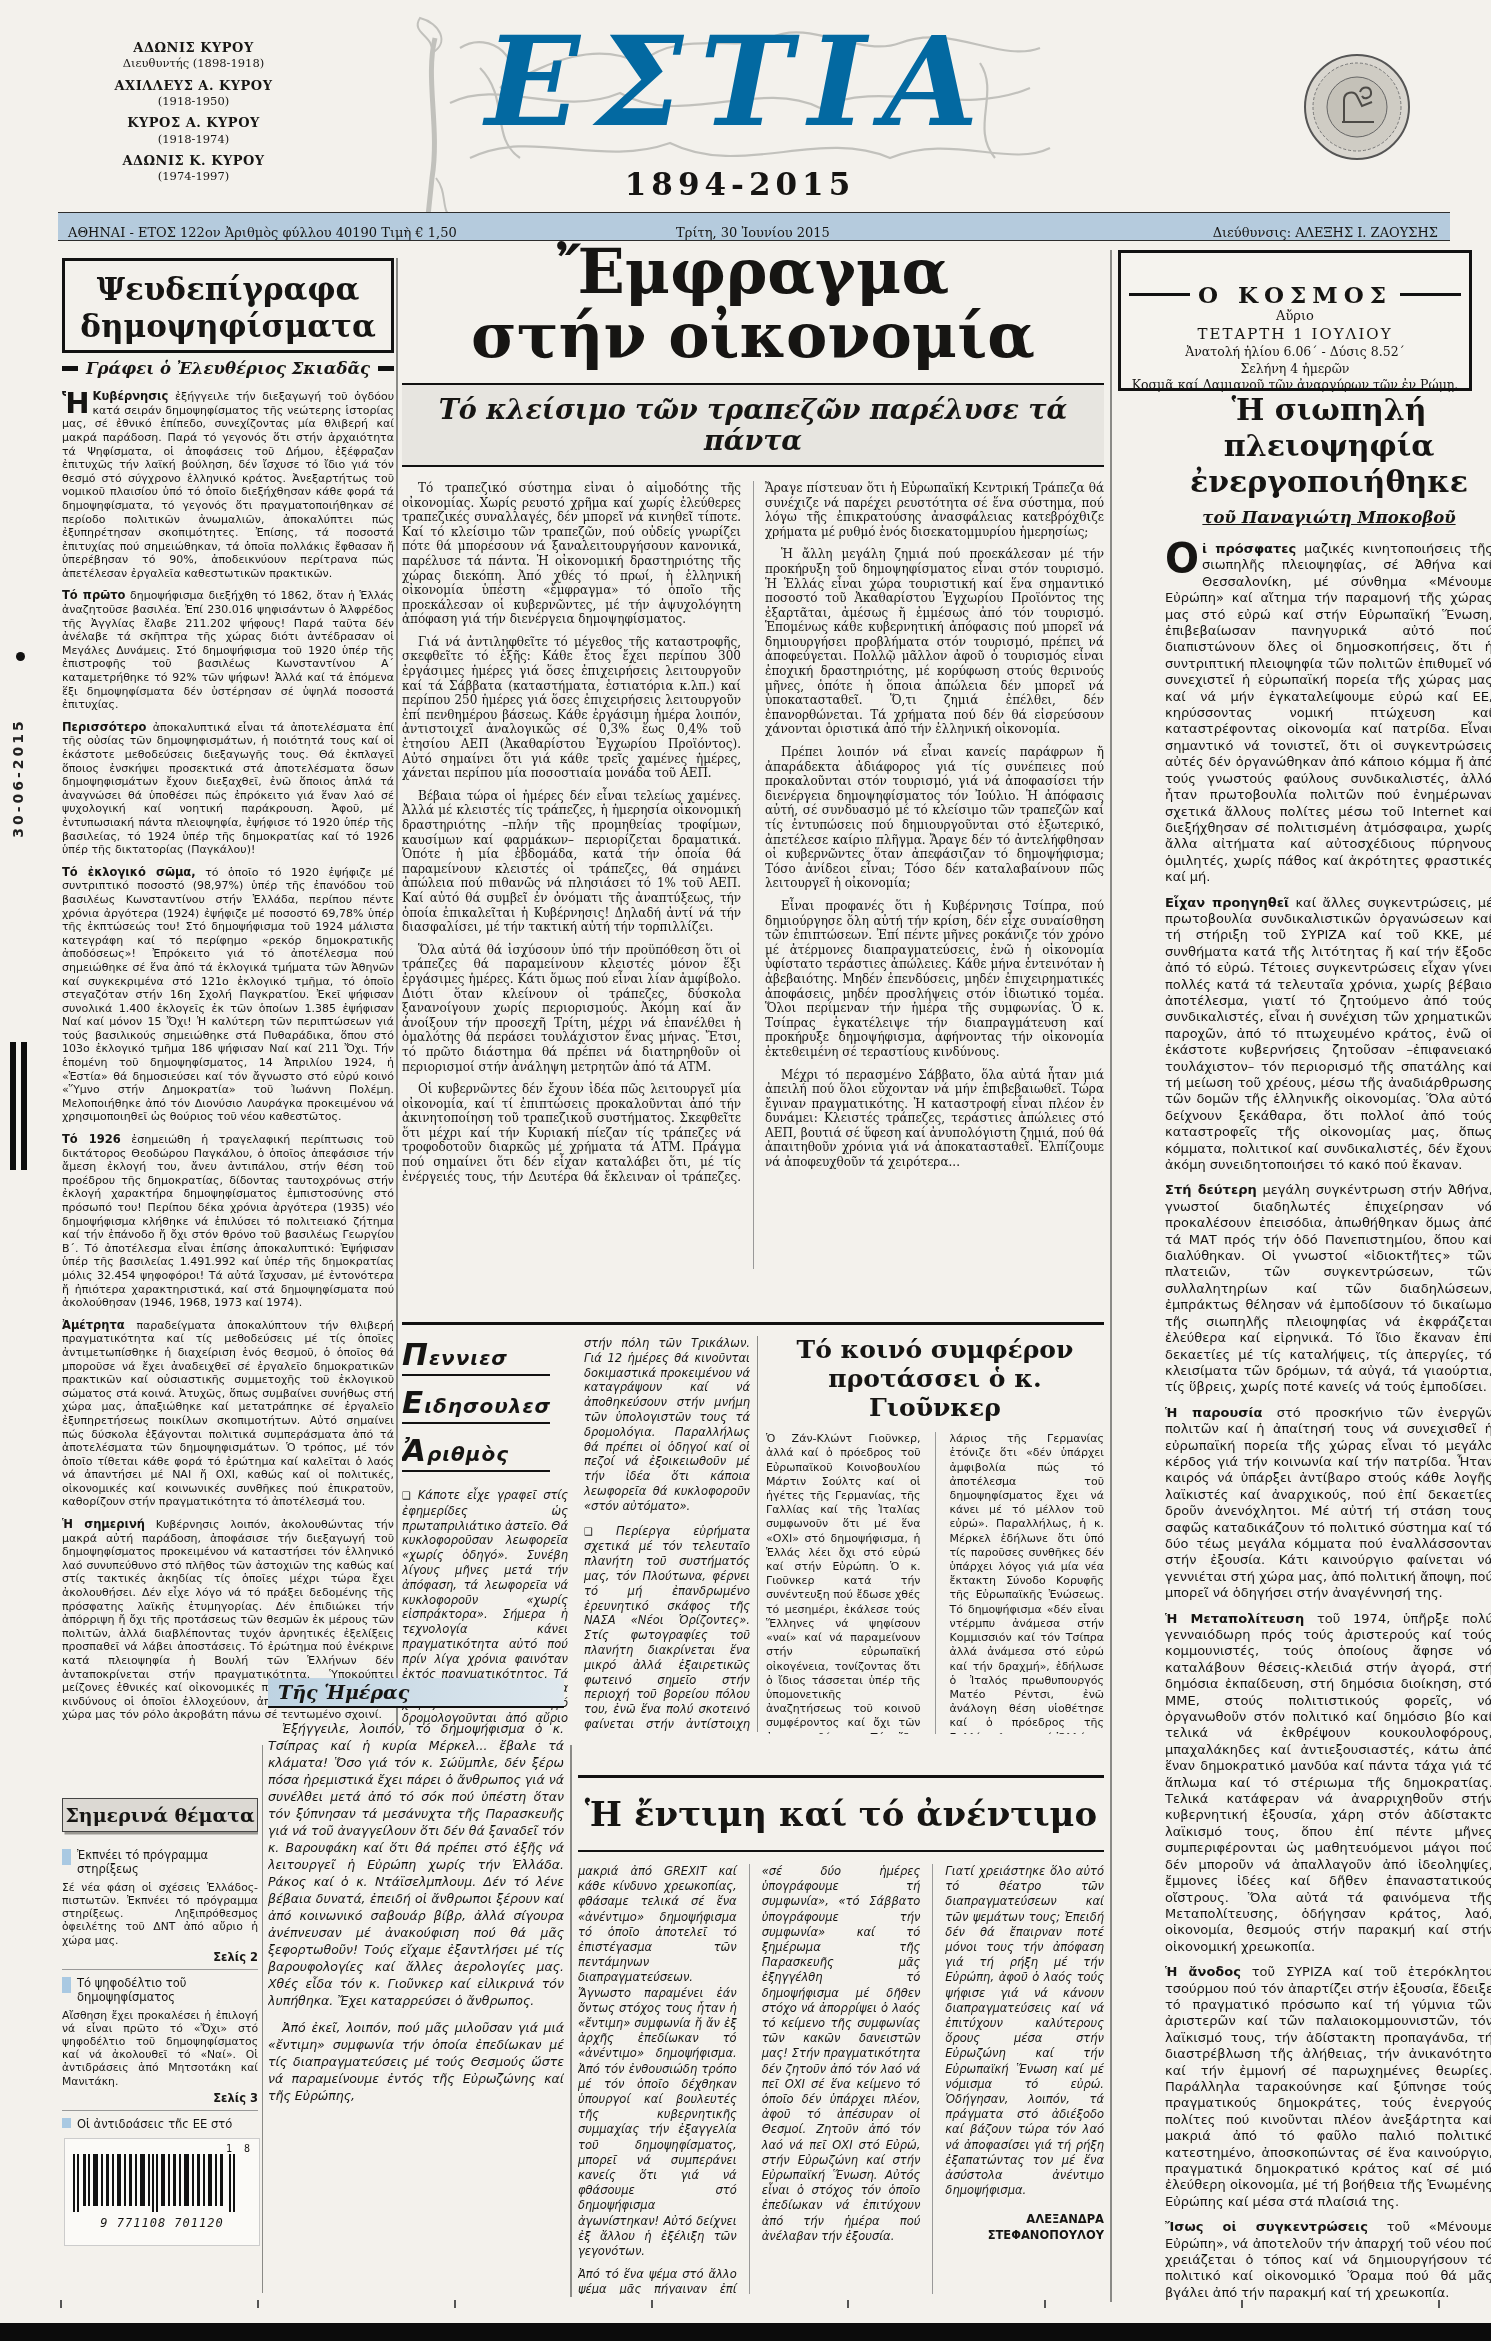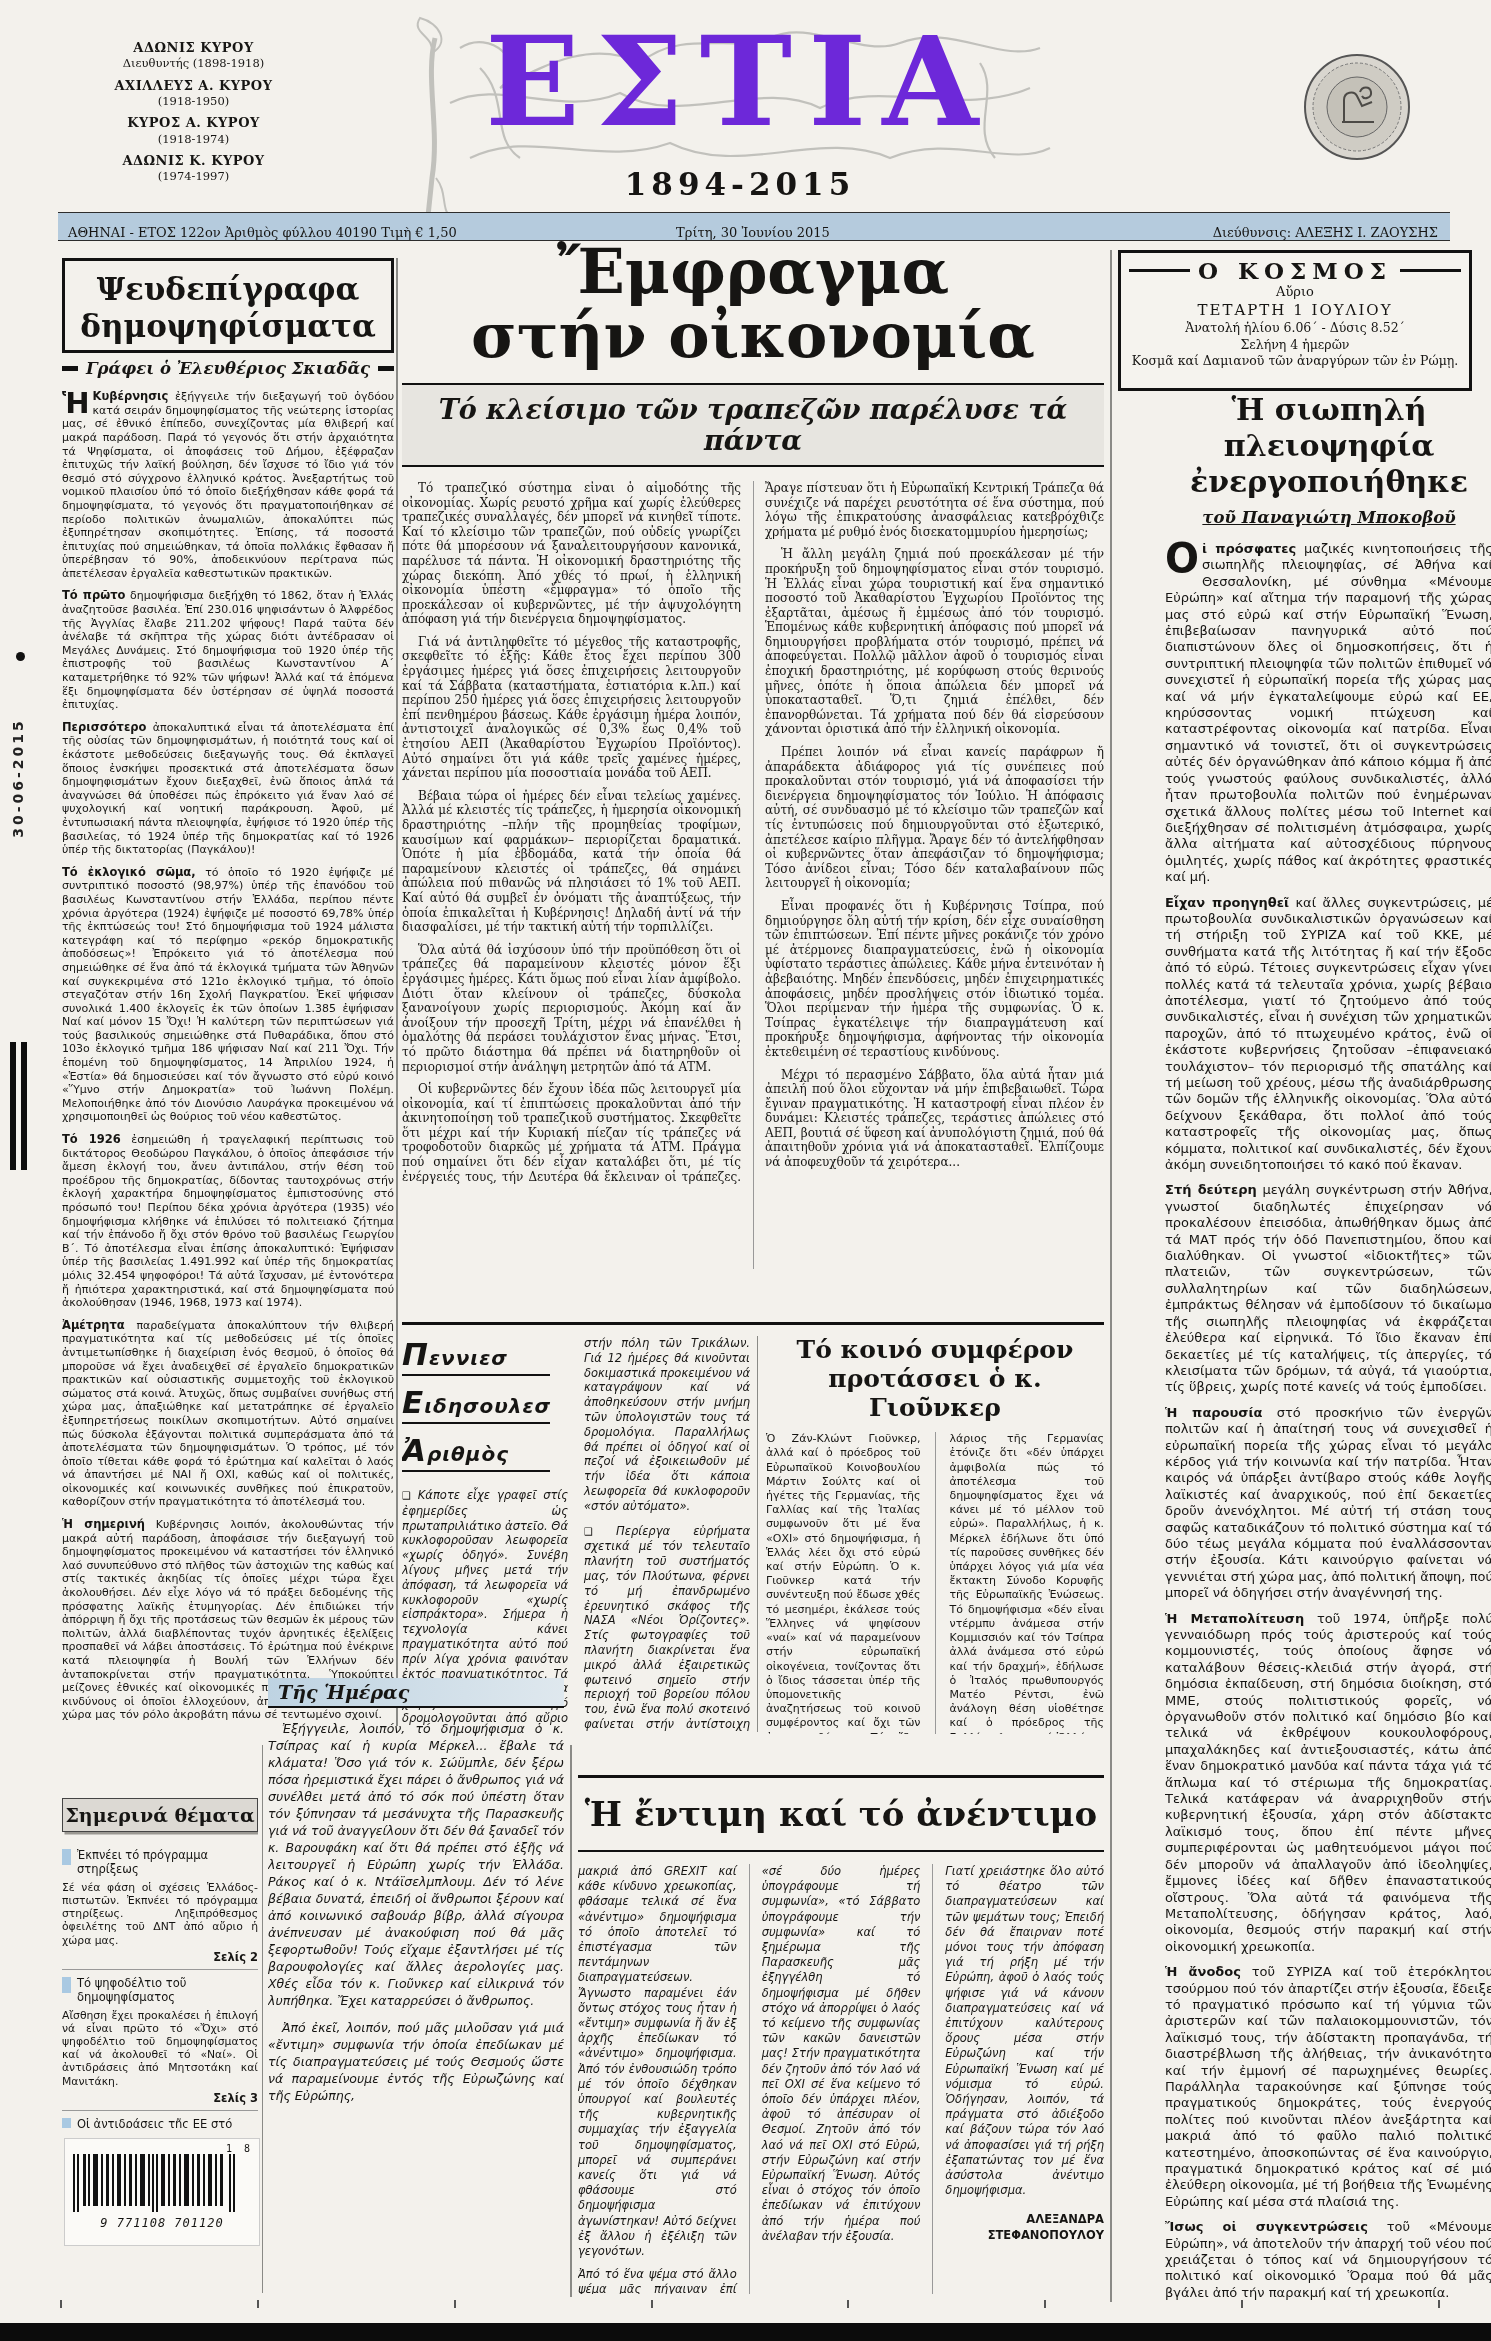--- a/index.html
+++ b/index.html
@@ -9,21 +9,21 @@
   .serif{font-family:"DejaVu Serif",serif;}
   .script{font-family:"DejaVu Sans",sans-serif;font-style:italic;}
   .clip{overflow:hidden;}
 
   
   #founders{left:86px;top:40px;width:215px;text-align:center;line-height:1.25;}
   #founders .fname{font-weight:bold;font-size:13px;letter-spacing:.5px;}
   #founders .fdates{font-size:11.5px;margin-bottom:7px;}
   #title-wrap{left:380px;top:14px;width:720px;height:200px;text-align:center;}
   #torch-sv{position:absolute;left:-40px;top:-6px;opacity:.55;}
-  #paper-title{position:relative;font-weight:bold;font-size:124px;line-height:1.1;letter-spacing:.13em;color:#6d28d9;}
+  #paper-title{position:relative;font-weight:bold;font-size:124px;line-height:1.1;letter-spacing:.13em;color:#0369a1;font-style:italic;}
   #paper-years{left:600px;top:166px;width:280px;text-align:center;font-weight:bold;font-size:31px;letter-spacing:5px;}
   #coin{left:1302px;top:52px;width:110px;height:110px;}
 
   
   #datebar{left:58px;top:212px;width:1392px;height:27px;background:#b5cbdd;border-top:1.5px solid #2c2c2c;border-bottom:1.5px solid #2c2c2c;display:flex;align-items:flex-end;font-size:13px;}
   #datebar .d-left{flex:1.2;padding-left:10px;}
   #datebar .d-center{flex:1;text-align:center;}
   #datebar .d-right{flex:1.2;text-align:right;padding-right:12px;}
 
   
@@ -72,21 +72,21 @@
 
   
   #juncker{left:766px;top:1336px;width:338px;height:398px;}
   #junc-head{text-align:center;font-weight:bold;font-size:25px;line-height:1.15;margin:0 0 10px 0;}
   #junc-cols{display:flex;gap:14px;height:318px;overflow:hidden;}
   #junc-cols .jcol{flex:1;font-family:"DejaVu Sans",sans-serif;font-size:11px;line-height:14.2px;text-align:justify;}
   #junc-cols .jcol+.jcol{border-left:1px solid #999;padding-left:14px;}
 
   
   #kosmos{left:1118px;top:250px;width:332px;height:127px;border:3px solid #121212;background:#f5f3ee;padding:4px 8px;}
-  #kosmos-title{display:flex;align-items:center;gap:8px;font-weight:bold;font-size:23px;letter-spacing:6px;}
+  #kosmos-title{display:flex;align-items:center;gap:8px;font-weight:bold;font-size:23px;letter-spacing:6px;margin-top:24px;}
   #kosmos-title .kbar{flex:1;height:3.5px;background:#111;}
   #kosmos .kline{text-align:center;font-size:12.5px;line-height:1.3;}
   #kosmos .kline.k1{font-size:13px;}
   #kosmos .kline.k2{font-size:15px;letter-spacing:2px;}
 
   
   #silent{left:1122px;top:392px;width:328px;height:1910px;margin-left:43px;}
   #silent-head{text-align:center;font-weight:bold;font-size:30px;line-height:1.2;margin:0 0 8px 0;}
   #silent-byline{text-align:center;font-weight:bold;font-style:italic;font-size:16.5px;text-decoration:underline;margin-bottom:14px;}
   #silent p{margin:0 0 9px 0;font-family:"DejaVu Sans",sans-serif;font-size:13px;line-height:16.4px;text-align:justify;}

